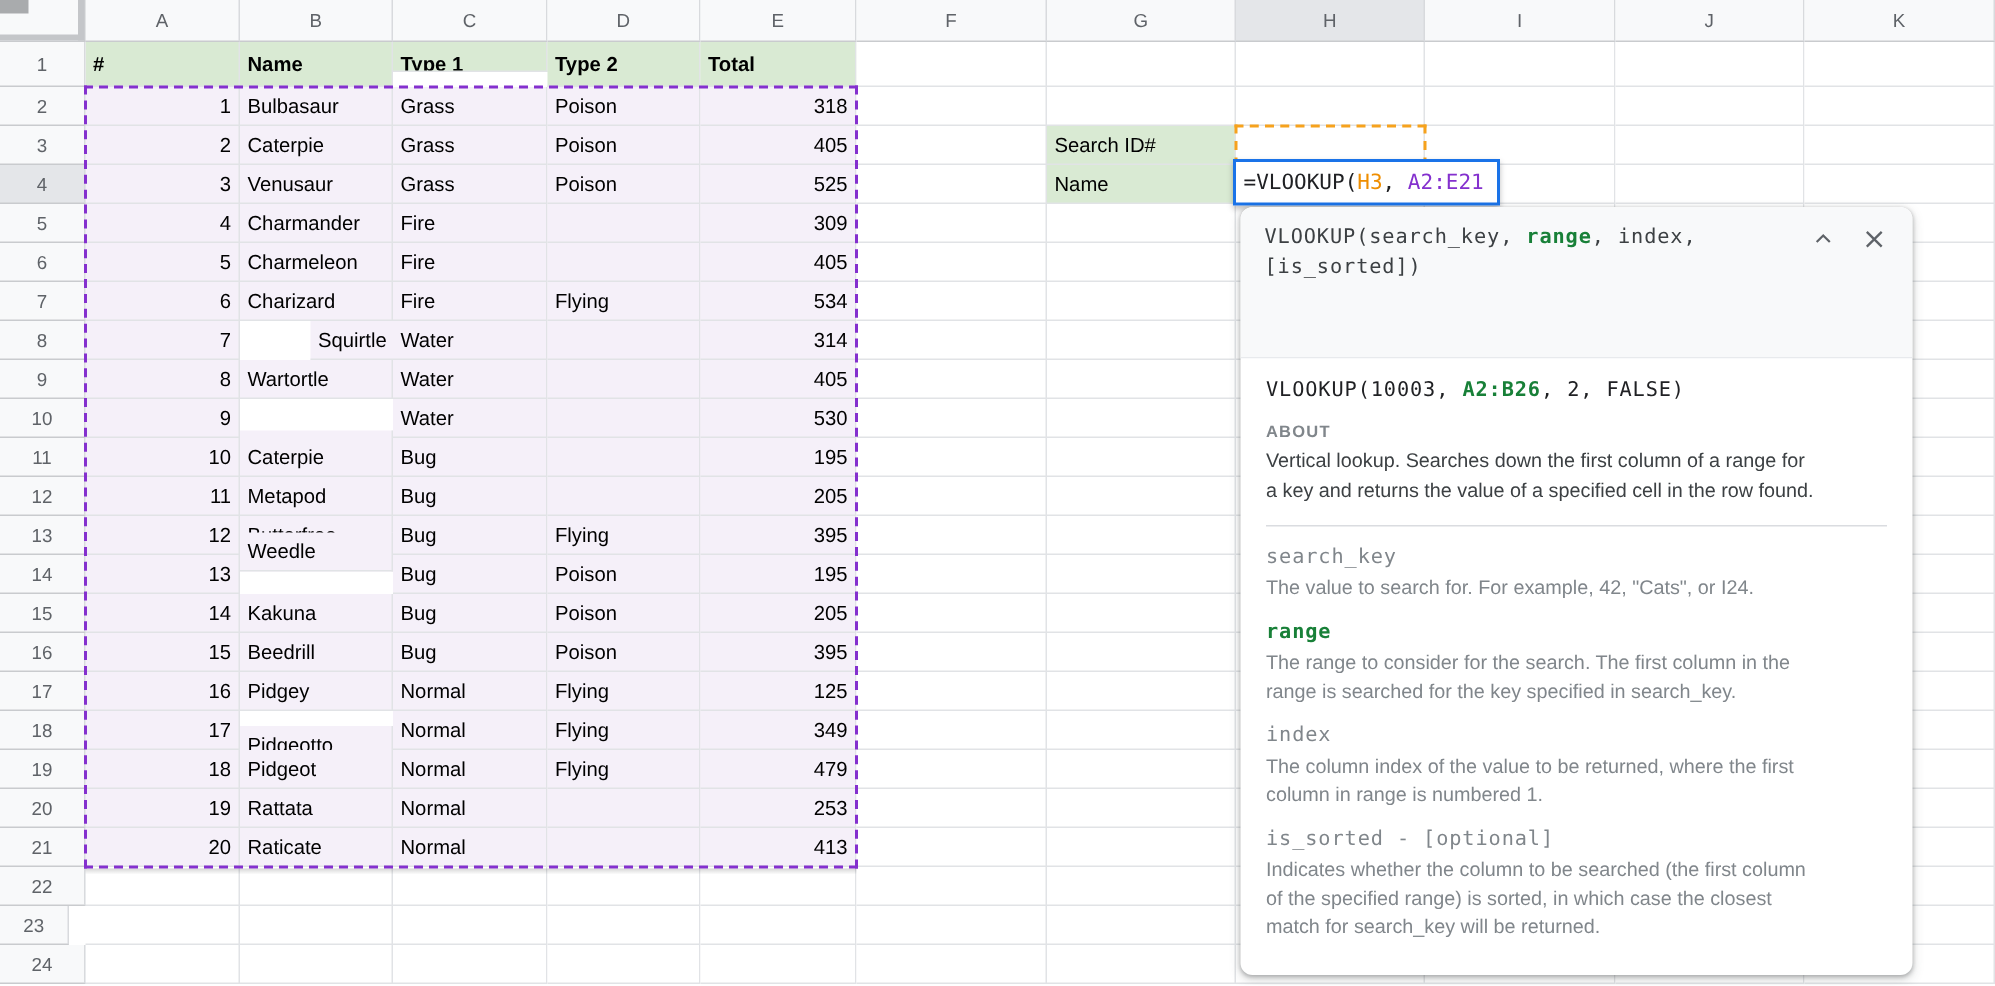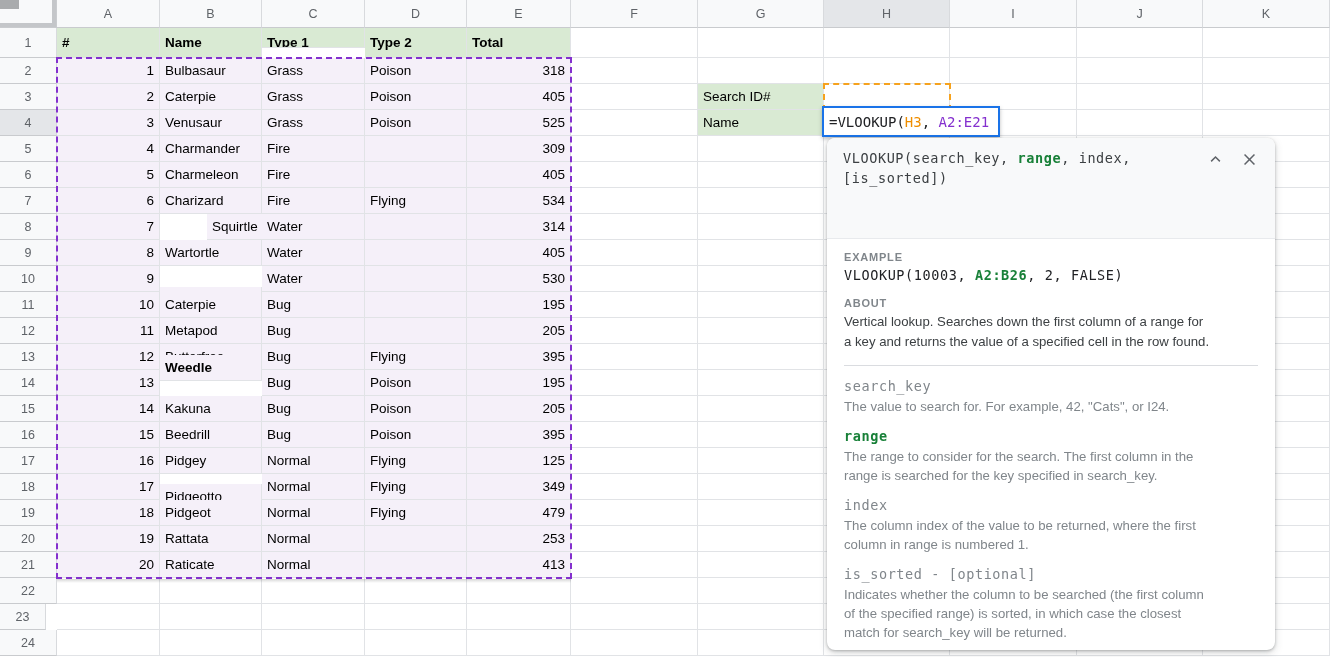--- a/index.html
+++ b/index.html
@@ -245,21 +245,21 @@
       <div class="cell sel" style="left: 262px; top: 344px; width: 103px; height: 26px; line-height: 25px;">Bug</div>
       <div class="cell sel" style="left: 365px; top: 344px; width: 102px; height: 26px; line-height: 25px;">Flying</div>
       <div class="cell sel num" style="left: 467px; top: 344px; width: 104px; height: 26px; line-height: 25px;">395</div>
       <div class="cell" style="left: 571px; top: 344px; width: 127px; height: 26px; line-height: 25px;"></div>
       <div class="cell" style="left: 698px; top: 344px; width: 126px; height: 26px; line-height: 25px;"></div>
       <div class="cell" style="left: 824px; top: 344px; width: 126px; height: 26px; line-height: 25px;"></div>
       <div class="cell" style="left: 950px; top: 344px; width: 127px; height: 26px; line-height: 25px;"></div>
       <div class="cell" style="left: 1077px; top: 344px; width: 126px; height: 26px; line-height: 25px;"></div>
       <div class="cell" style="left: 1203px; top: 344px; width: 127px; height: 26px; line-height: 25px;"></div>
       <div class="cell sel num" style="left: 57px; top: 370px; width: 103px; height: 26px; line-height: 25px;">13</div>
-      <div class="cell sel" style="left: 160px; top: 355px; width: 102px; height: 26px; line-height: 25px; font-weight: bold;">Weedle</div>
+      <div class="cell sel" style="left: 160px; top: 355px; width: 102px; height: 26px; line-height: 25px;">Weedle</div>
       <div class="cell sel" style="left: 262px; top: 370px; width: 103px; height: 26px; line-height: 25px;">Bug</div>
       <div class="cell sel" style="left: 365px; top: 370px; width: 102px; height: 26px; line-height: 25px;">Poison</div>
       <div class="cell sel num" style="left: 467px; top: 370px; width: 104px; height: 26px; line-height: 25px;">195</div>
       <div class="cell" style="left: 571px; top: 370px; width: 127px; height: 26px; line-height: 25px;"></div>
       <div class="cell" style="left: 698px; top: 370px; width: 126px; height: 26px; line-height: 25px;"></div>
       <div class="cell" style="left: 824px; top: 370px; width: 126px; height: 26px; line-height: 25px;"></div>
       <div class="cell" style="left: 950px; top: 370px; width: 127px; height: 26px; line-height: 25px;"></div>
       <div class="cell" style="left: 1077px; top: 370px; width: 126px; height: 26px; line-height: 25px;"></div>
       <div class="cell" style="left: 1203px; top: 370px; width: 127px; height: 26px; line-height: 25px;"></div>
       <div class="cell sel num" style="left: 57px; top: 396px; width: 103px; height: 26px; line-height: 25px;">14</div>
@@ -391,21 +391,20 @@
           </svg>
       </div>
       <div class="icon-btn close">
         <svg width="17" height="17" viewBox="0 0 24 24" fill="none" stroke="#5f6368" stroke-width="2.2">
             <line x1="5" y1="5" x2="19" y2="19"></line>
             <line x1="19" y1="5" x2="5" y2="19"></line>
           </svg>
       </div>
     </div>
     <div class="pop-body">
-      <div class="pop-label">EXAMPLE</div>
       <div class="pop-code"><span>VLOOKUP(10003, </span><span class="fn-green">A2:B26</span><span>, 2, FALSE)</span></div>
       <div class="pop-label mt-sec">ABOUT</div>
       <div class="pop-about">Vertical lookup. Searches down the first column of a range for
 a key and returns the value of a specified cell in the row found.</div>
       <hr class="pop-divider">
       <div class="param-name">search_key</div>
       <div class="param-desc">The value to search for. For example, 42, "Cats", or I24.</div>
       <div class="param-name fn-green" style="font-weight:700;">range</div>
       <div class="param-desc">The range to consider for the search. The first column in the
 range is searched for the key specified in search_key.</div>

